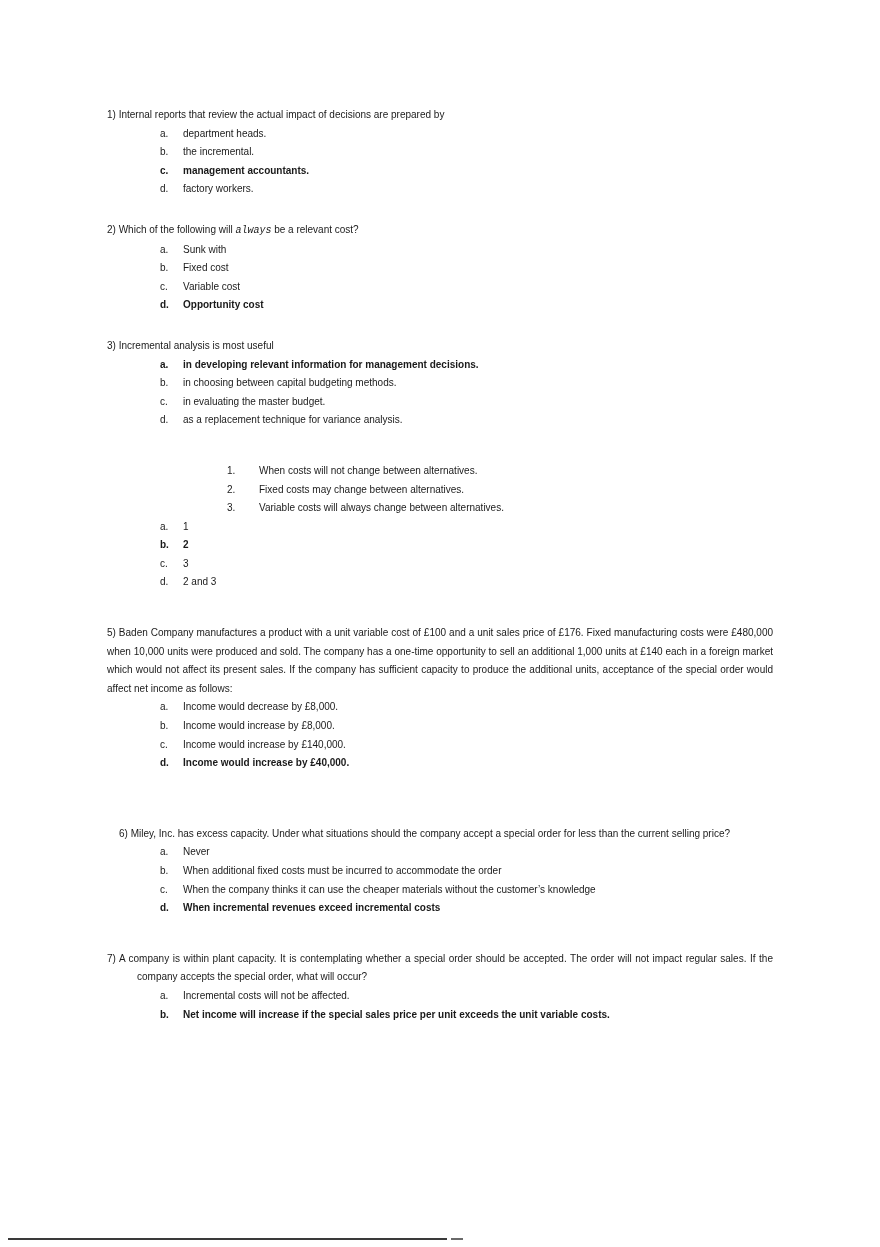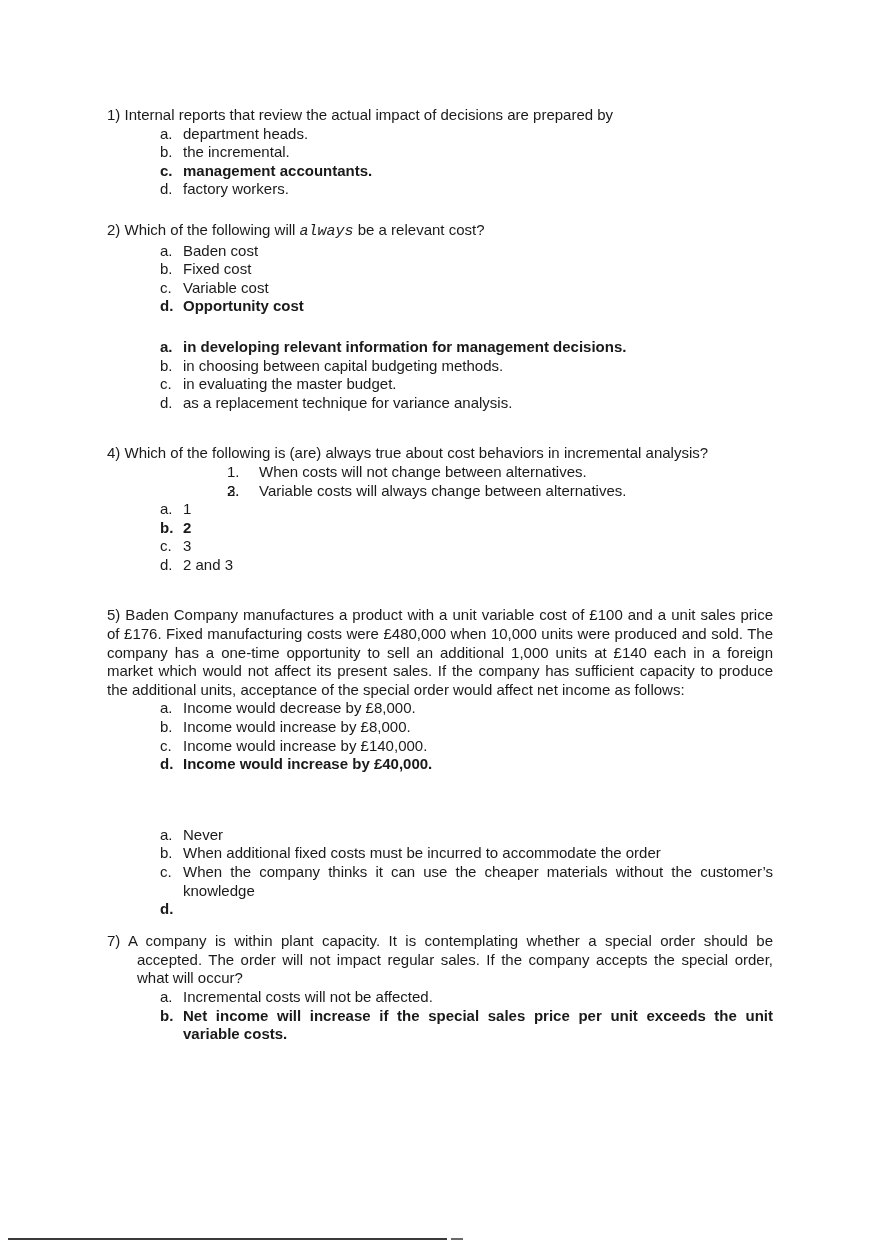--- a/index.html
+++ b/index.html
@@ -24,21 +24,21 @@
     height: 1247px;
     overflow: hidden;
   }
 
   
   .content {
     position: absolute;
     left: 107px;
     top: 106px;
     width: 666px;
-    font-size: 15px;
+    font-size: 10px;
     line-height: 18.6px;
   }
 
   .question-block {
     margin: 0 0 22px 0;
   }
   .question-block.gap-lg { margin-bottom: 32px; }
   .question-block.gap-xl { margin-bottom: 52px; }
 
   
@@ -147,38 +147,39 @@
           <span>factory workers.</span>
         </li>
       </ul>
     </div>
 
     <div class="question-block">
       <p class="stem hang-30"><span>2) Which of the following will </span><span class="em">always</span><span> be a relevant cost?</span></p>
       <ul class="options">
         <li class="opt">
           <span class="opt-marker">a.</span>
-          <span>Baden cost</span>
+          <span>Sunk with</span>
         </li>
         <li class="opt">
           <span class="opt-marker">b.</span>
           <span>Fixed cost</span>
         </li>
         <li class="opt">
           <span class="opt-marker">c.</span>
           <span>Variable cost</span>
         </li>
         <li class="opt bold">
           <span class="opt-marker">d.</span>
           <span>Opportunity cost</span>
         </li>
       </ul>
     </div>
 
     <div class="question-block gap-lg">
+      <p class="stem hang-30">3) Incremental analysis is most useful</p>
       <ul class="options">
         <li class="opt bold">
           <span class="opt-marker">a.</span>
           <span>in developing relevant information for management decisions.</span>
         </li>
         <li class="opt">
           <span class="opt-marker">b.</span>
           <span>in choosing between capital budgeting methods.</span>
         </li>
         <li class="opt">
@@ -186,28 +187,28 @@
           <span>in evaluating the master budget.</span>
         </li>
         <li class="opt">
           <span class="opt-marker">d.</span>
           <span>as a replacement technique for variance analysis.</span>
         </li>
       </ul>
     </div>
 
     <div class="question-block gap-lg">
-      <p class="stem">4) Which of the following is (are) always true about cost behaviors in incremental analysis?</p>
       <ul class="subnumbers">
         <li class="subopt">
           <span class="subopt-marker">1.</span>
           <span>When costs will not change between alternatives.</span>
         </li>
         <li class="subopt">
           <span class="subopt-marker">2.</span>
+          <span>Fixed costs may change between alternatives.</span>
         </li>
         <li class="subopt">
           <span class="subopt-marker">3.</span>
           <span>Variable costs will always change between alternatives.</span>
         </li>
       </ul>
       <ul class="options">
         <li class="opt">
           <span class="opt-marker">a.</span>
           <span>1</span>
@@ -243,35 +244,37 @@
           <span>Income would increase by £140,000.</span>
         </li>
         <li class="opt bold">
           <span class="opt-marker">d.</span>
           <span>Income would increase by £40,000.</span>
         </li>
       </ul>
     </div>
 
     <div class="question-block gap-lg">
+      <p class="stem justify indent-12">6) Miley, Inc. has excess capacity. Under what situations should the company accept a special order for less than the current selling price?</p>
       <ul class="options shift-6">
         <li class="opt">
           <span class="opt-marker">a.</span>
           <span>Never</span>
         </li>
         <li class="opt">
           <span class="opt-marker">b.</span>
           <span>When additional fixed costs must be incurred to accommodate the order</span>
         </li>
         <li class="opt justify">
           <span class="opt-marker">c.</span>
           <span>When the company thinks it can use the cheaper materials without the customer’s knowledge</span>
         </li>
         <li class="opt bold">
           <span class="opt-marker">d.</span>
+          <span>When incremental revenues exceed incremental costs</span>
         </li>
       </ul>
     </div>
 
     <div class="question-block">
       <p class="stem justify hang-30">7) A company is within plant capacity. It is contemplating whether a special order should be accepted. The order will not impact regular sales. If the company accepts the special order, what will occur?</p>
       <ul class="options">
         <li class="opt">
           <span class="opt-marker">a.</span>
           <span>Incremental costs will not be affected.</span>

